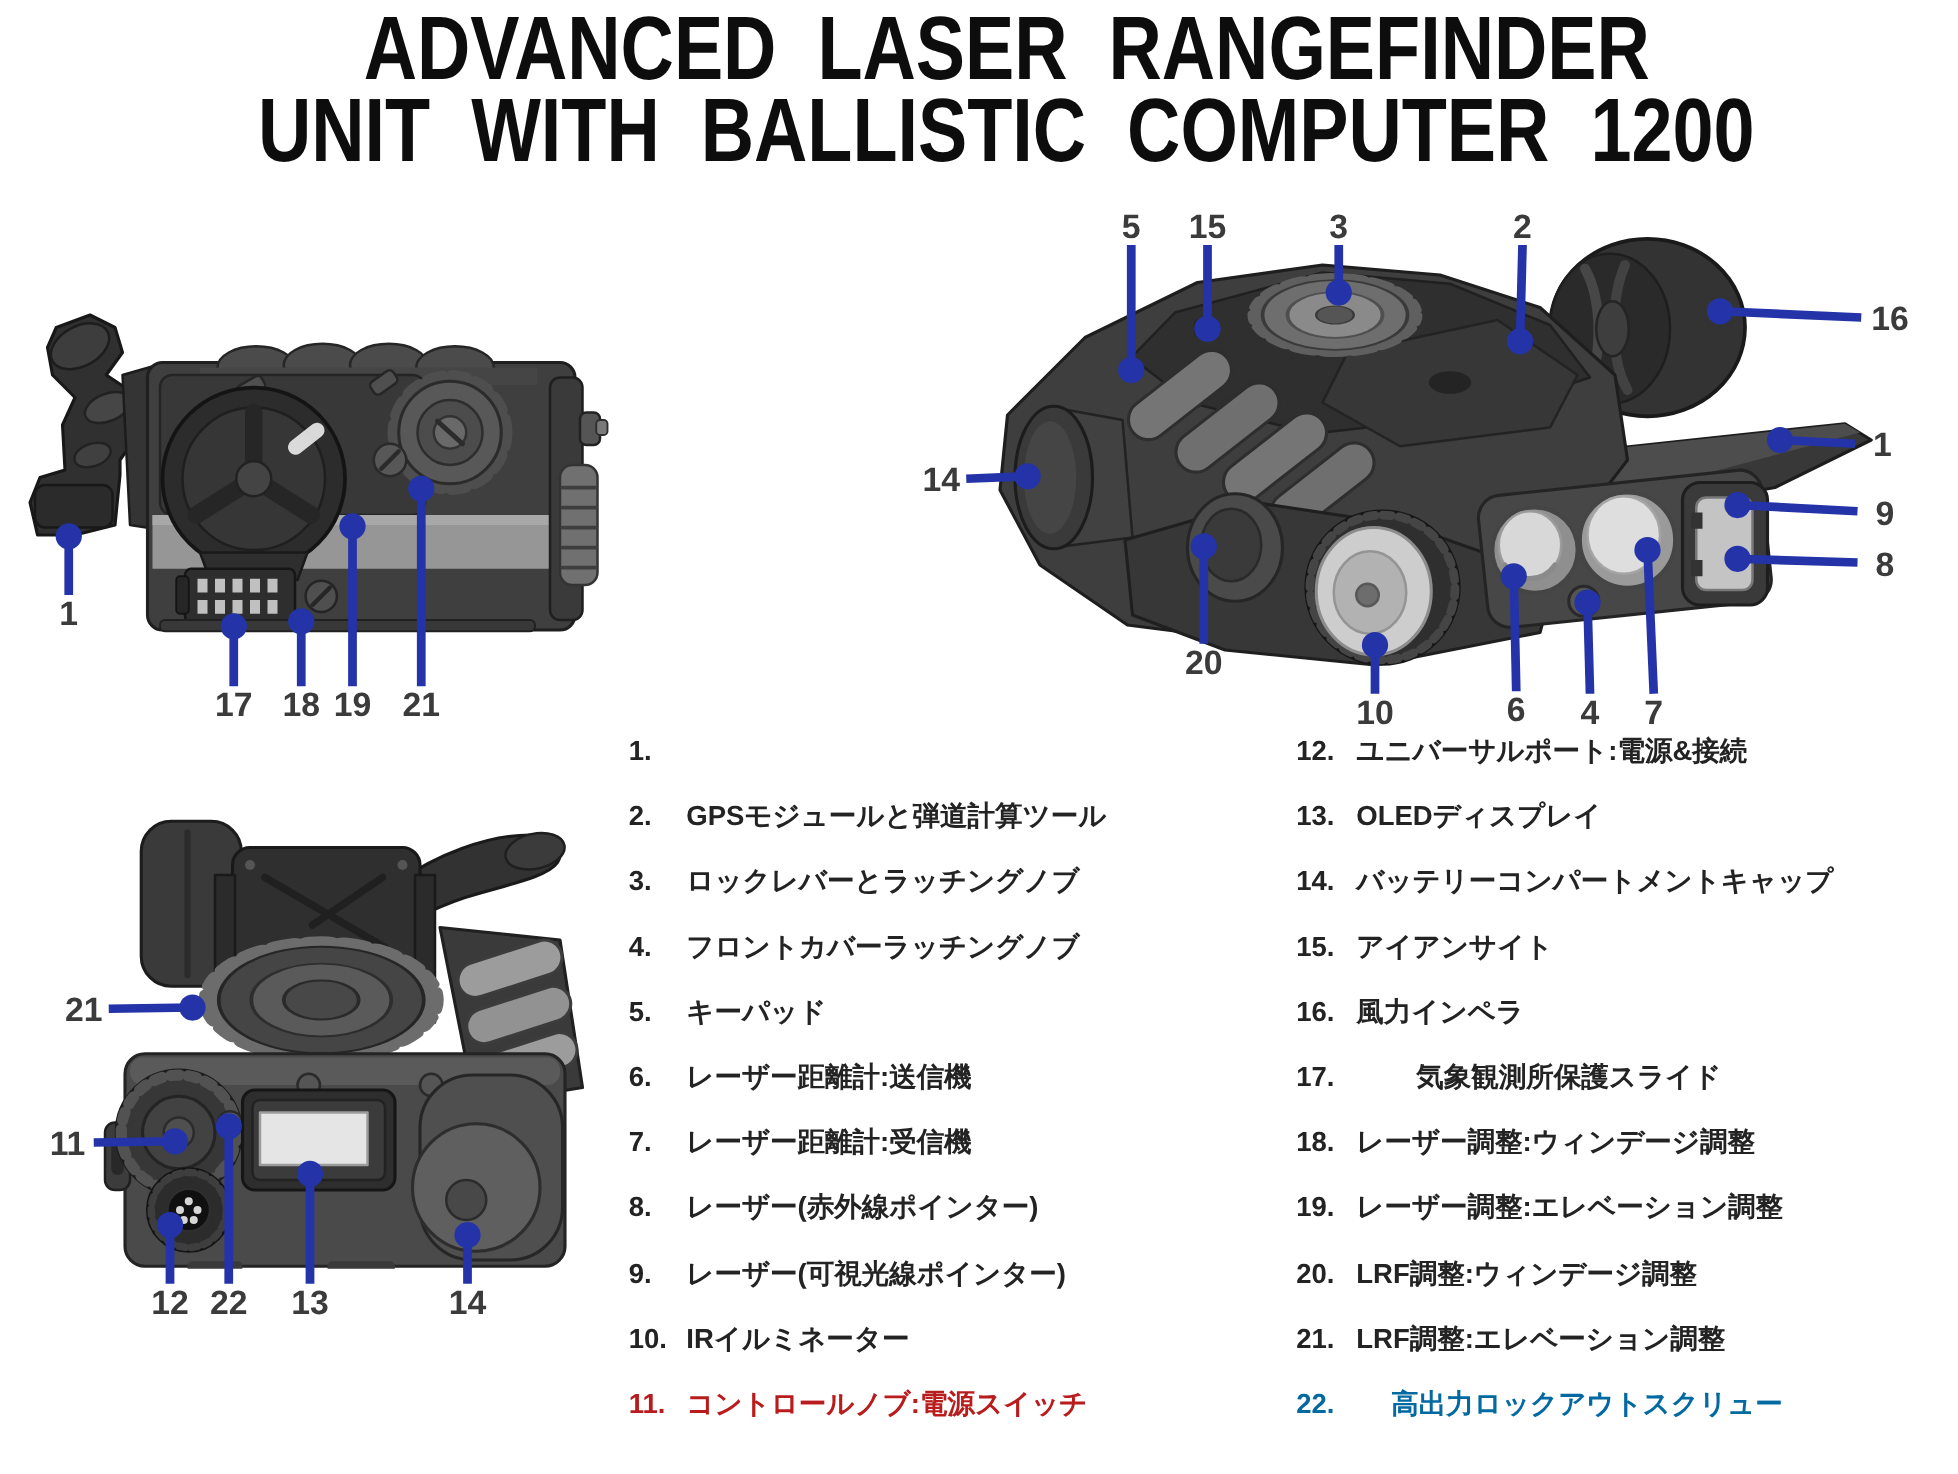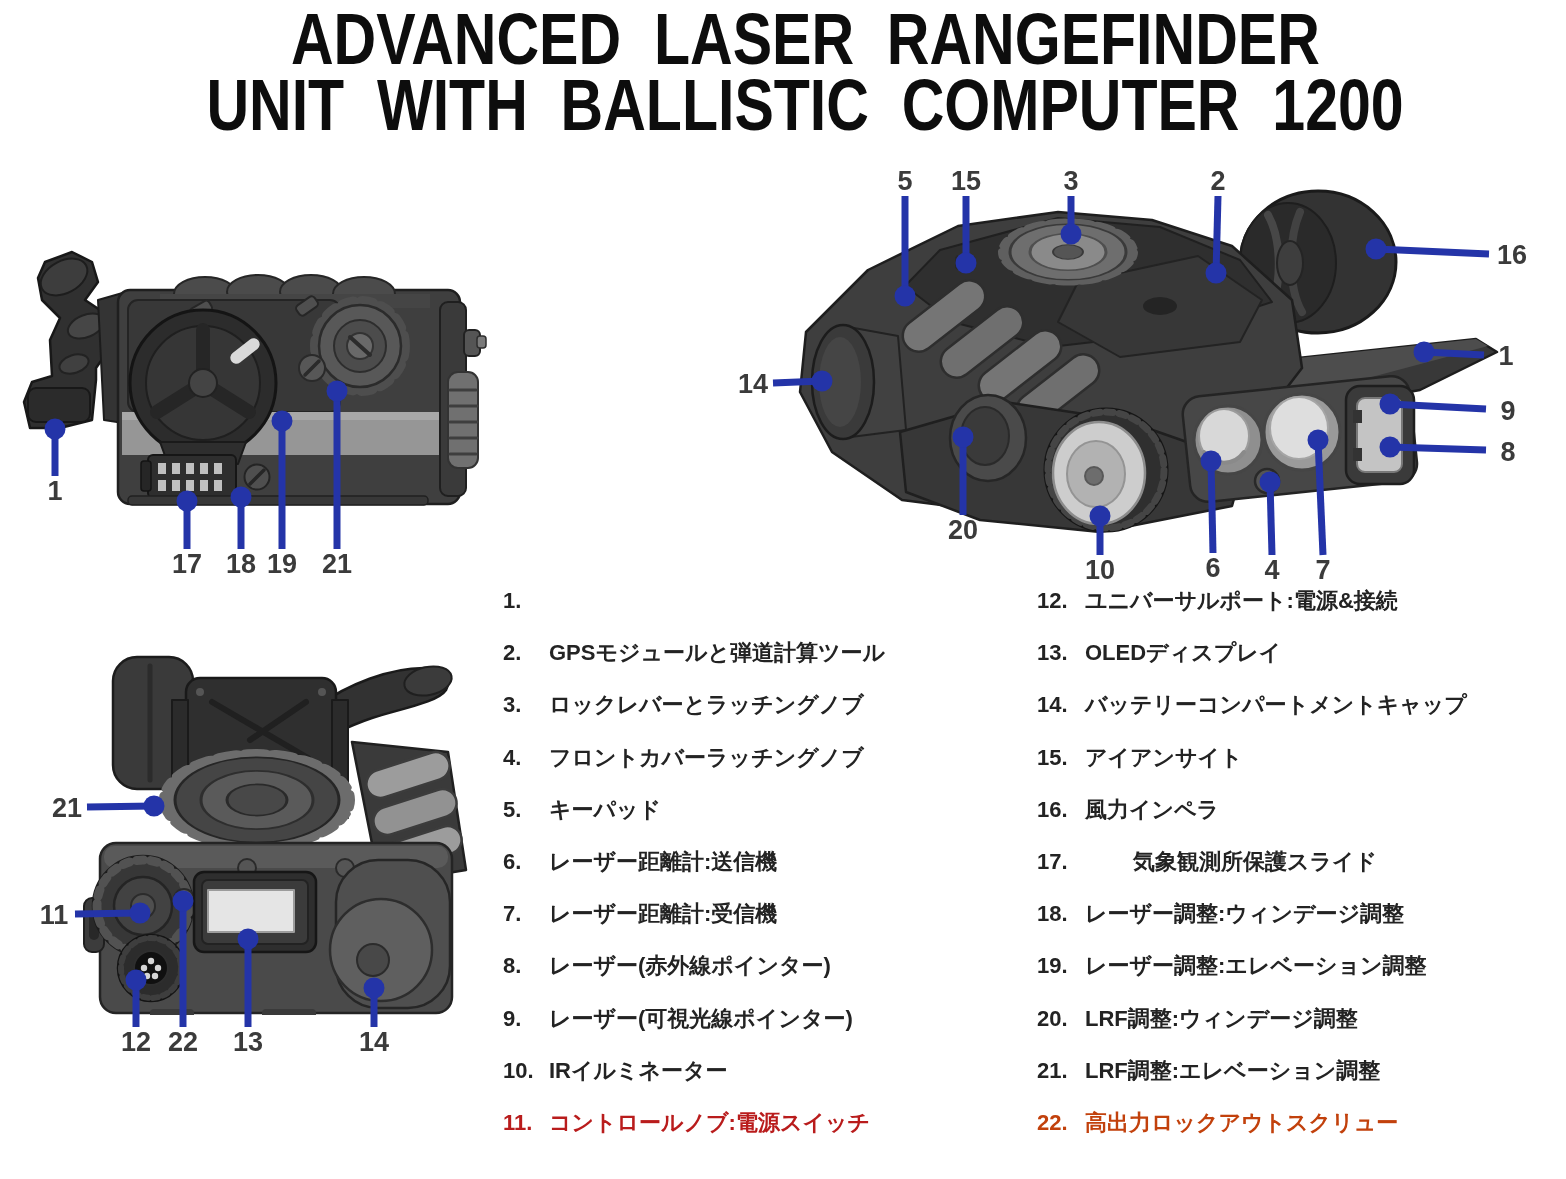--- a/index.html
+++ b/index.html
@@ -420,19 +420,19 @@
         <span class="ltxt">レーザー調整:エレベーション調整</span>
       </div>
       <div class="legend-row" style="top: 417.6px; color: rgb(35, 35, 35);">
         <span class="lnum">20.</span>
         <span class="ltxt">LRF調整:ウィンデージ調整</span>
       </div>
       <div class="legend-row" style="top: 469.8px; color: rgb(35, 35, 35);">
         <span class="lnum">21.</span>
         <span class="ltxt">LRF調整:エレベーション調整</span>
       </div>
-      <div class="legend-row" style="top: 522px; color: #c2410c;">
+      <div class="legend-row" style="top: 522px; color: #0369a1; gap: 28px;">
         <span class="lnum">22.</span>
         <span class="ltxt">高出力ロックアウトスクリュー</span>
       </div>
     </div>
 
 </div>
 
 </body></html>

